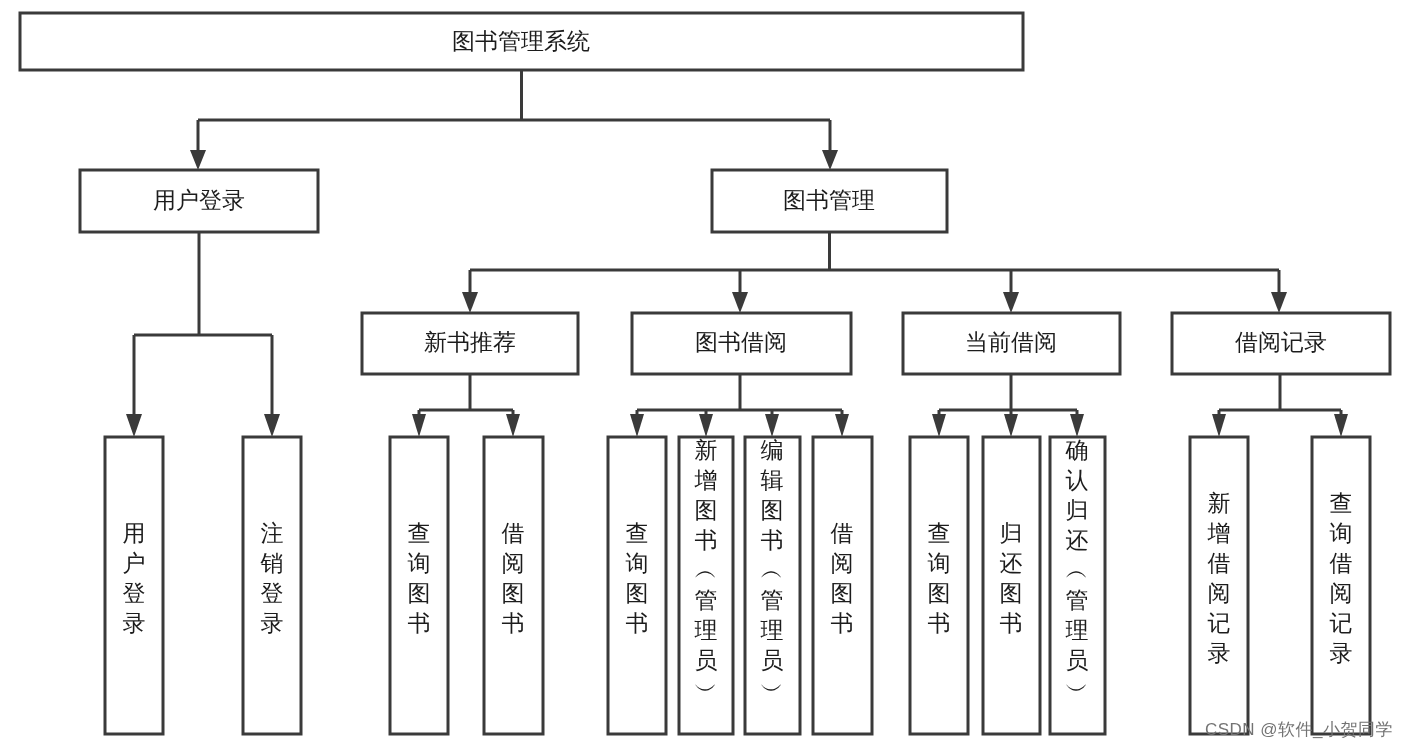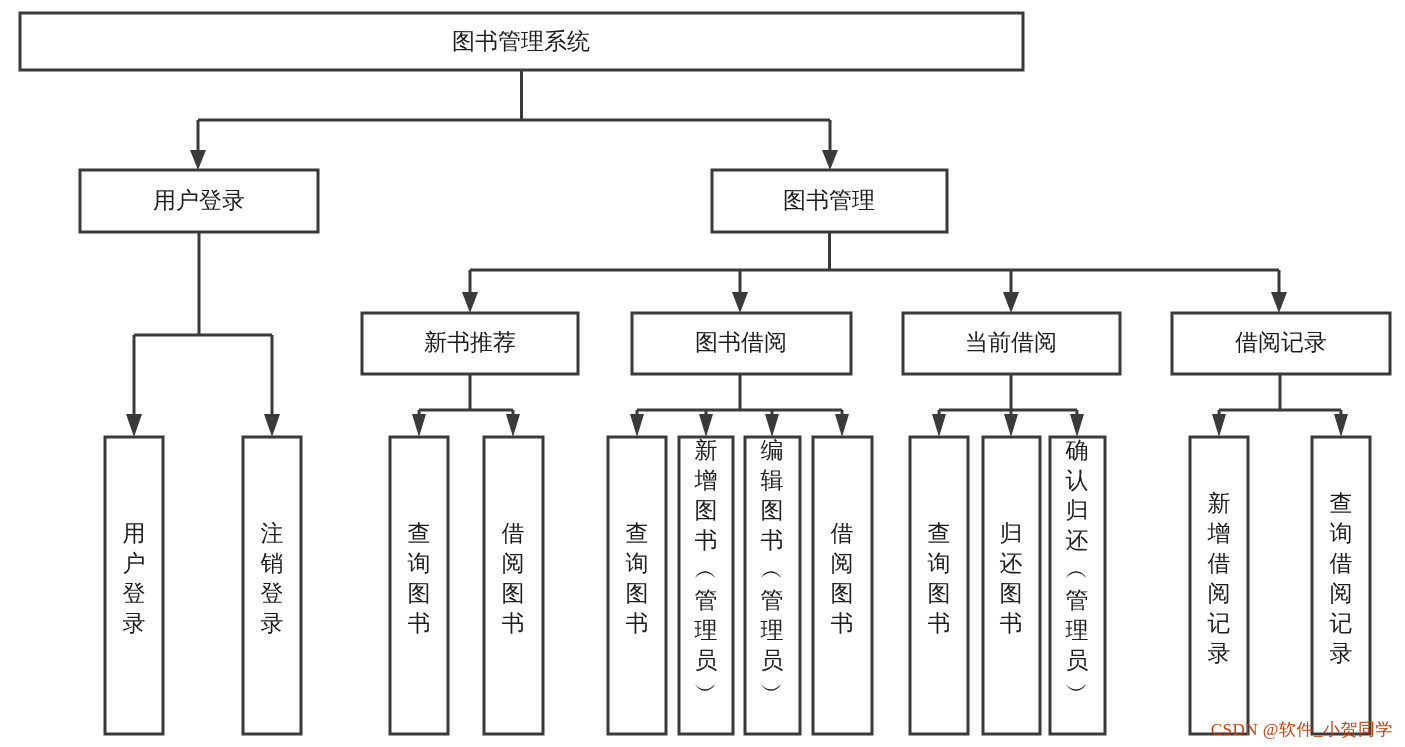--- a/index.html
+++ b/index.html
@@ -51,23 +51,23 @@
   .node-label-v {
     font-family: "Liberation Sans", "DejaVu Sans", sans-serif;
     font-size: 23px;
     fill: #1c1c1c;
     text-anchor: middle;
   }
   .watermark {
     position: absolute;
     right: 12px;
     bottom: 6px;
-    font-family: Liberation Serif, serif;
+    font-family: Liberation Sans, sans-serif;
     font-size: 17px;
-    color: #c2410c;
+    color: #737373;
     white-space: nowrap;
     letter-spacing: 0.5px;
     pointer-events: none;
   }
 </style>
 </head>
 <body>
 
 <div id="diagram-root">
 

